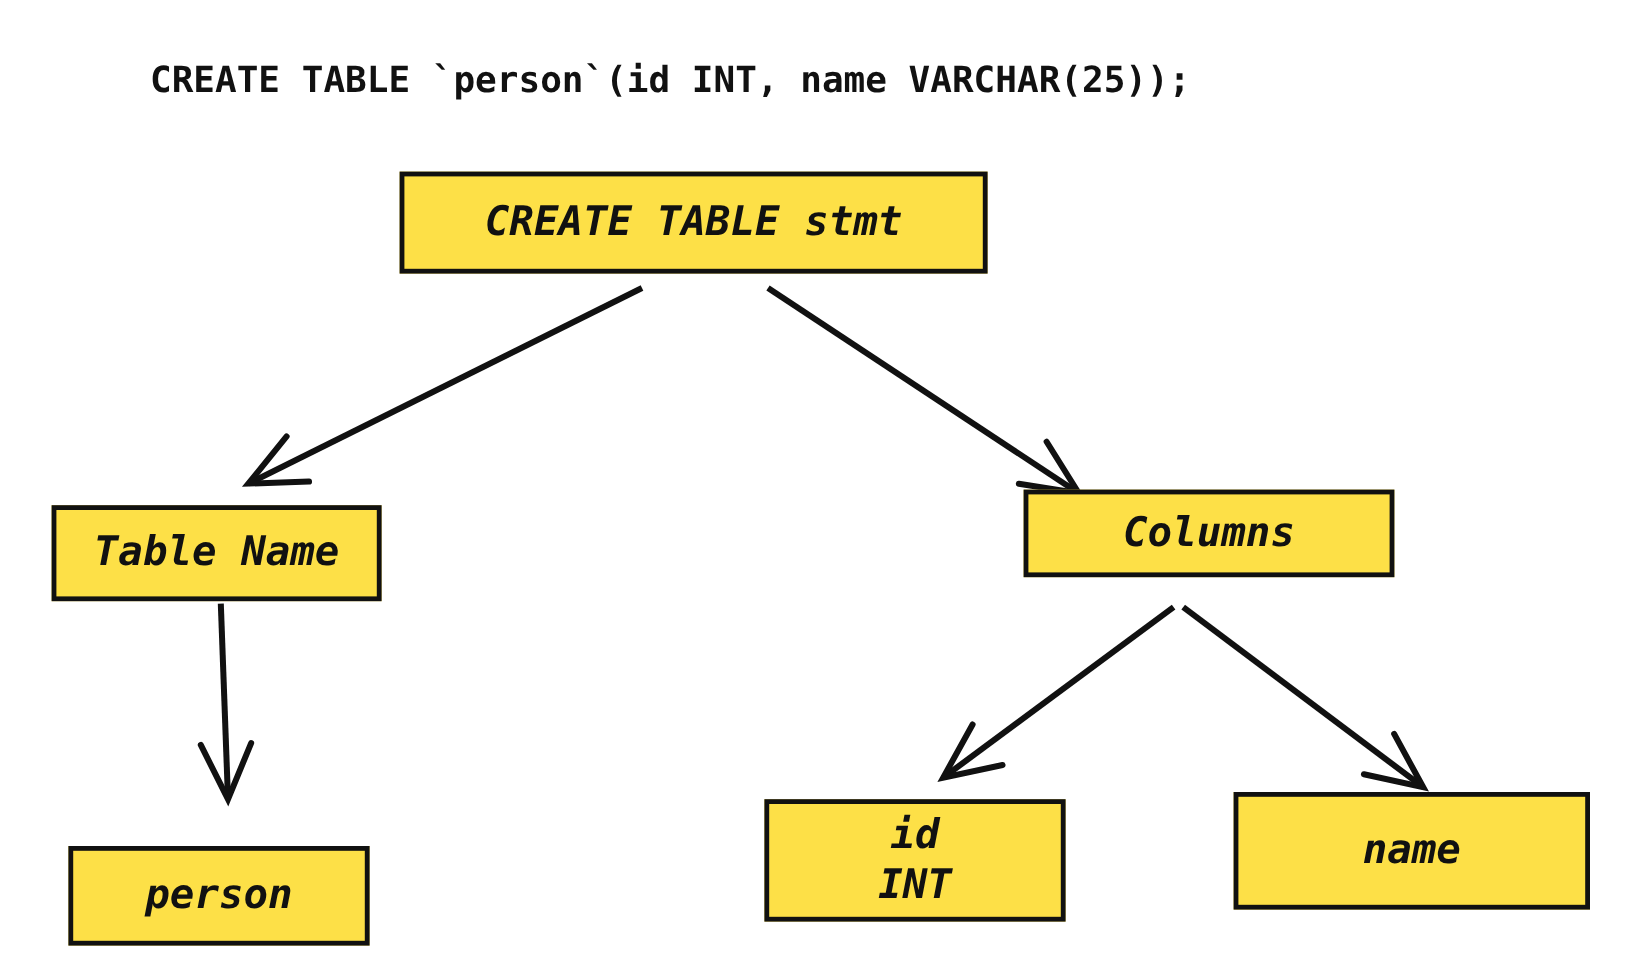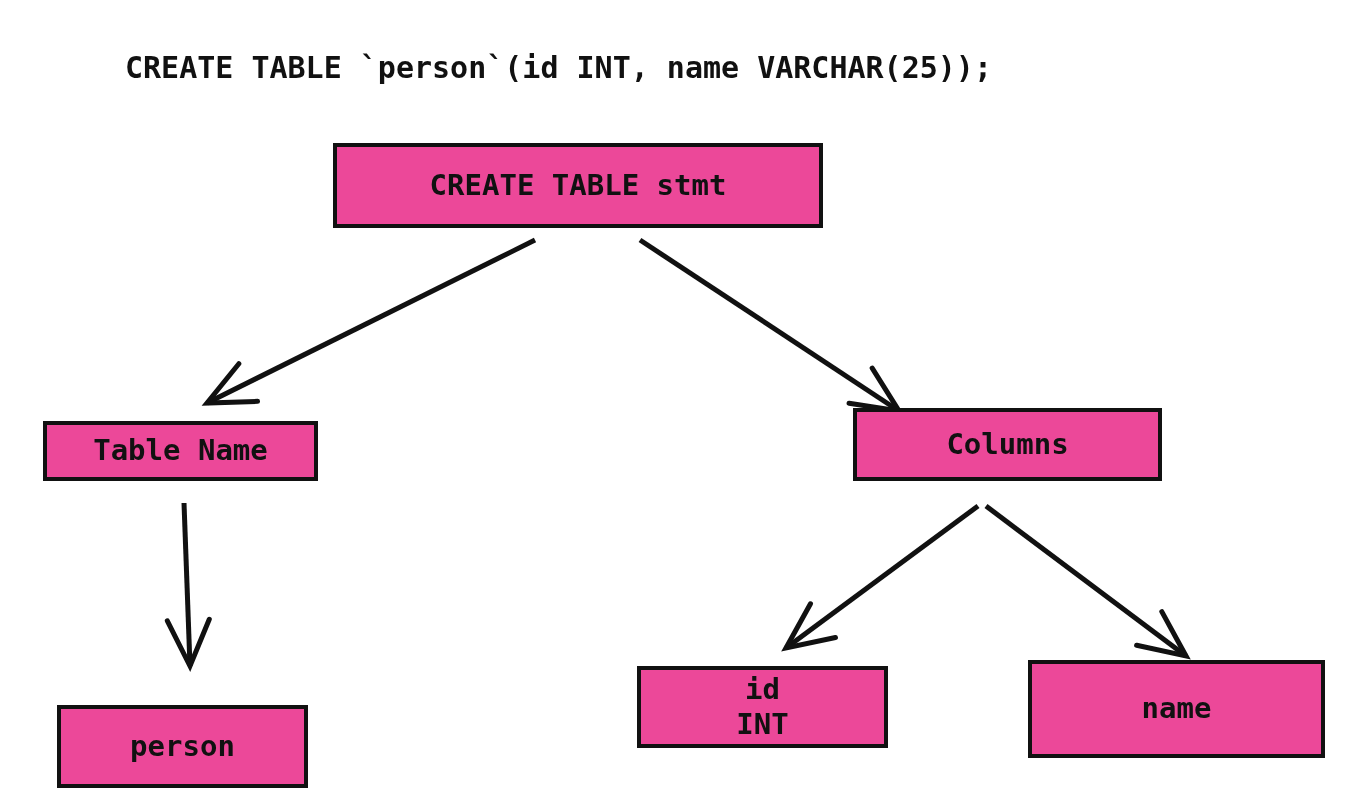--- a/index.html
+++ b/index.html
@@ -25,28 +25,29 @@
     position: absolute;
     left: 0;
     top: 0;
     width: 1362px;
     height: 804px;
   }
   .node {
     position: absolute;
     box-sizing: border-box;
     border: 4px solid #111111;
-    background: #ec4899;
+    background: #fde047;
     display: flex;
     flex-direction: column;
     align-items: center;
     justify-content: center;
-    font-size: 29px;
+    font-size: 34px;
     line-height: 1.22;
     text-align: center;
+    font-style: italic;
   }
   .node span { display: block; }
 </style>
 </head>
 <body>
 
 <div class="canvas">
 
   <div class="sql-line">CREATE TABLE `person`(id INT, name VARCHAR(25));</div>
 
@@ -60,33 +61,33 @@
     <line x1="640" y1="240" x2="899" y2="411" stroke="#111111" stroke-width="5" marker-end="url(#chevron)"></line>
     <line x1="184" y1="503" x2="190" y2="666" stroke="#111111" stroke-width="5" marker-end="url(#chevron)"></line>
     <line x1="978" y1="506" x2="786" y2="648" stroke="#111111" stroke-width="5" marker-end="url(#chevron)"></line>
     <line x1="986" y1="506" x2="1186" y2="656" stroke="#111111" stroke-width="5" marker-end="url(#chevron)"></line>
   </svg>
 
   <div class="node" style="left:333px; top:143px; width:490px; height:85px;">
     <span>CREATE TABLE stmt</span>
   </div>
 
-  <div class="node" style="left:43px; top:421px; width:275px; height:60px;">
+  <div class="node" style="left:43px; top:421px; width:275px; height:80px;">
     <span>Table Name</span>
   </div>
 
   <div class="node" style="left:853px; top:408px; width:309px; height:73px;">
     <span>Columns</span>
   </div>
 
   <div class="node" style="left:57px; top:677px; width:251px; height:83px;margin-top:28px;">
     <span>person</span>
   </div>
 
-  <div class="node" style="left:637px; top:666px; width:251px; height:82px;">
+  <div class="node" style="left:637px; top:666px; width:251px; height:102px;">
     <span>id</span>
     <span>INT</span>
   </div>
 
   <div class="node" style="left:1028px; top:660px; width:297px; height:98px;">
     <span>name</span>
   </div>
 
 </div>
 

